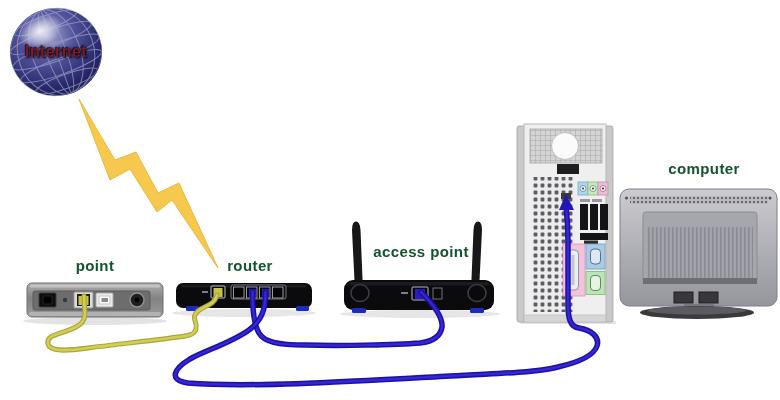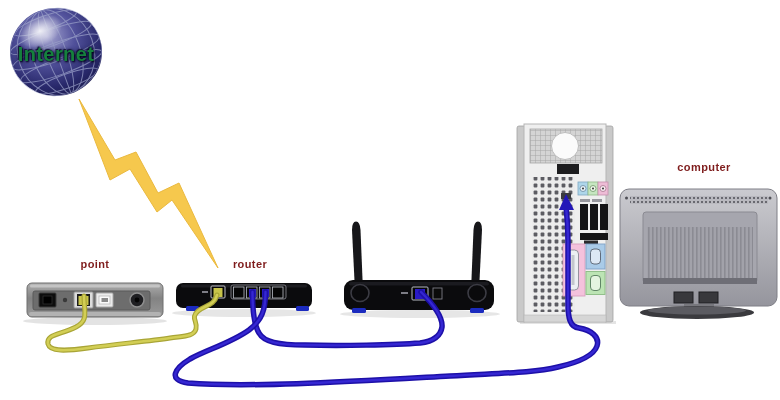--- a/index.html
+++ b/index.html
@@ -2,26 +2,26 @@
 <html><head>
 <meta charset="utf-8">
 <style>
   html,body{margin:0;padding:0;background:#fff;}
   .scene{
     position:relative;width:780px;height:400px;background:#ffffff;
     overflow:hidden;font-family:"Liberation Sans",sans-serif;
   }
   .art{position:absolute;left:0;top:0;}
   .lbl{
-    position:absolute;font-weight:700;font-size:11px;color:#7f1d1d;
+    position:absolute;font-weight:700;font-size:15px;color:#14532d;
     letter-spacing:.4px;text-align:center;line-height:1.1;
     font-family:"Liberation Sans",sans-serif;
   }
   .lbl-internet{
-    left:11px;top:43px;width:90px;font-size:20px;color:#15803d;
+    left:11px;top:43px;width:90px;font-size:16px;color:#7f1d1d;
     text-shadow:1px 1px 2px #000014,-1px -1px 1px #14143a,0 0 4px rgba(10,10,50,.9);
   }
   .lbl-modem{left:58px;top:258px;width:74px;}
   .lbl-router{left:213px;top:258px;width:74px;}
   .lbl-access-point{left:366px;top:244px;width:110px;}
   .lbl-computer{left:654px;top:161px;width:100px;}
 </style>
 </head>
 <body>
 
@@ -218,15 +218,16 @@
       <path d="M 265.5,292 C 265.5,310 262,320 249,330 C 231,343 206,350 190,359 C 175,368 167,380 188,383 C 250,388 360,381 450,376 C 500,373 533,373 558,367 C 580,362 594,355 597,346 C 600,337 591,330 579,328 C 570,327 568,318 568,304 L 568,242 C 568,228 567,215 566,206" stroke="#1d10a8" stroke-width="5.5"></path>
       <path d="M 265.5,292 C 265.5,310 262,320 249,330 C 231,343 206,350 190,359 C 175,368 167,380 188,383 C 250,388 360,381 450,376 C 500,373 533,373 558,367 C 580,362 594,355 597,346 C 600,337 591,330 579,328 C 570,327 568,318 568,304 L 568,242 C 568,228 567,215 566,206" stroke="#3527d2" stroke-width="2.4"></path>
       <polygon points="559,210 574,210 566,194" fill="#2317b8" stroke="none"></polygon>
     </g>
   </g>
 </svg>
 
 <div class="lbl lbl-internet">Internet</div>
 <div class="lbl lbl-modem">point</div>
 <div class="lbl lbl-router">router</div>
+<div class="lbl lbl-access-point">access point</div>
 <div class="lbl lbl-computer">computer</div>
 
 </div>
 
 </body></html>

